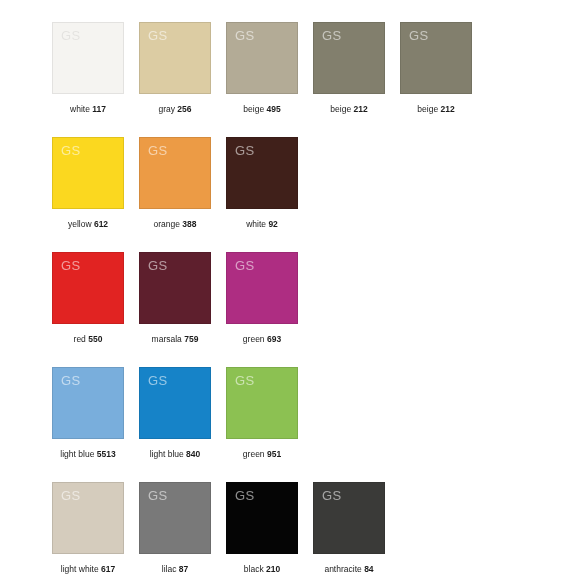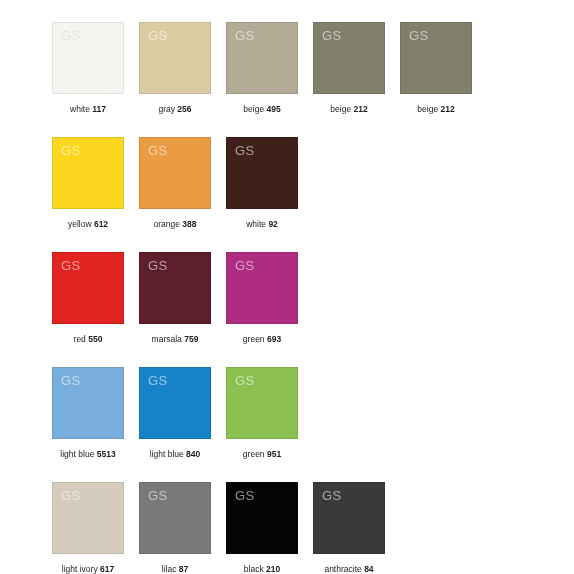--- a/index.html
+++ b/index.html
@@ -178,21 +178,21 @@
           <span class="watermark">GS</span>
         </div>
         <div class="swatch-caption"><span class="caption-name">green</span> <span class="caption-code">951</span></div>
       </div>
     </div>
     <div class="swatch-row">
       <div class="swatch-cell">
         <div class="swatch-chip" style="background-color: rgb(213, 204, 189);">
           <span class="watermark">GS</span>
         </div>
-        <div class="swatch-caption"><span class="caption-name">light ivory</span> <span class="caption-code">617</span></div>
+        <div class="swatch-caption"><span class="caption-name">light white</span> <span class="caption-code">617</span></div>
       </div>
       <div class="swatch-cell">
         <div class="swatch-chip" style="background-color: rgb(121, 121, 121);">
           <span class="watermark">GS</span>
         </div>
         <div class="swatch-caption"><span class="caption-name">lilac</span> <span class="caption-code">87</span></div>
       </div>
       <div class="swatch-cell">
         <div class="swatch-chip" style="background-color: rgb(5, 5, 5);">
           <span class="watermark">GS</span>

